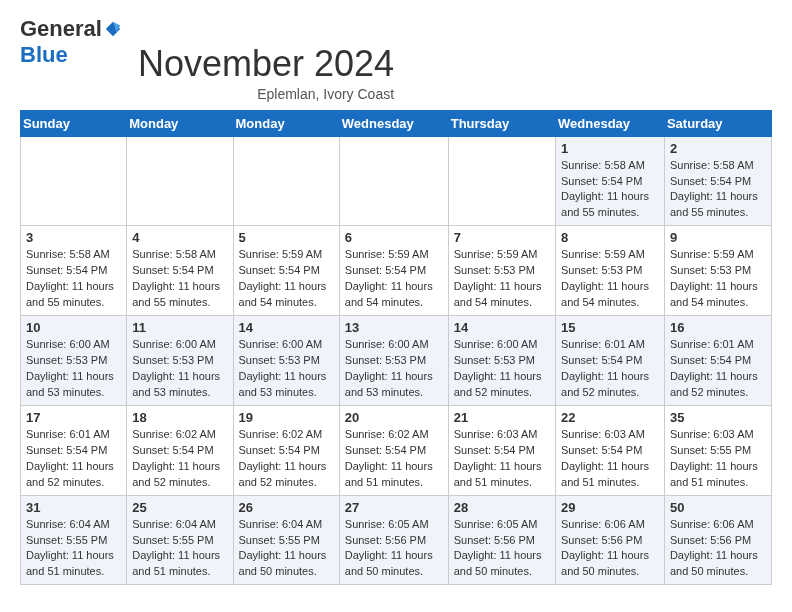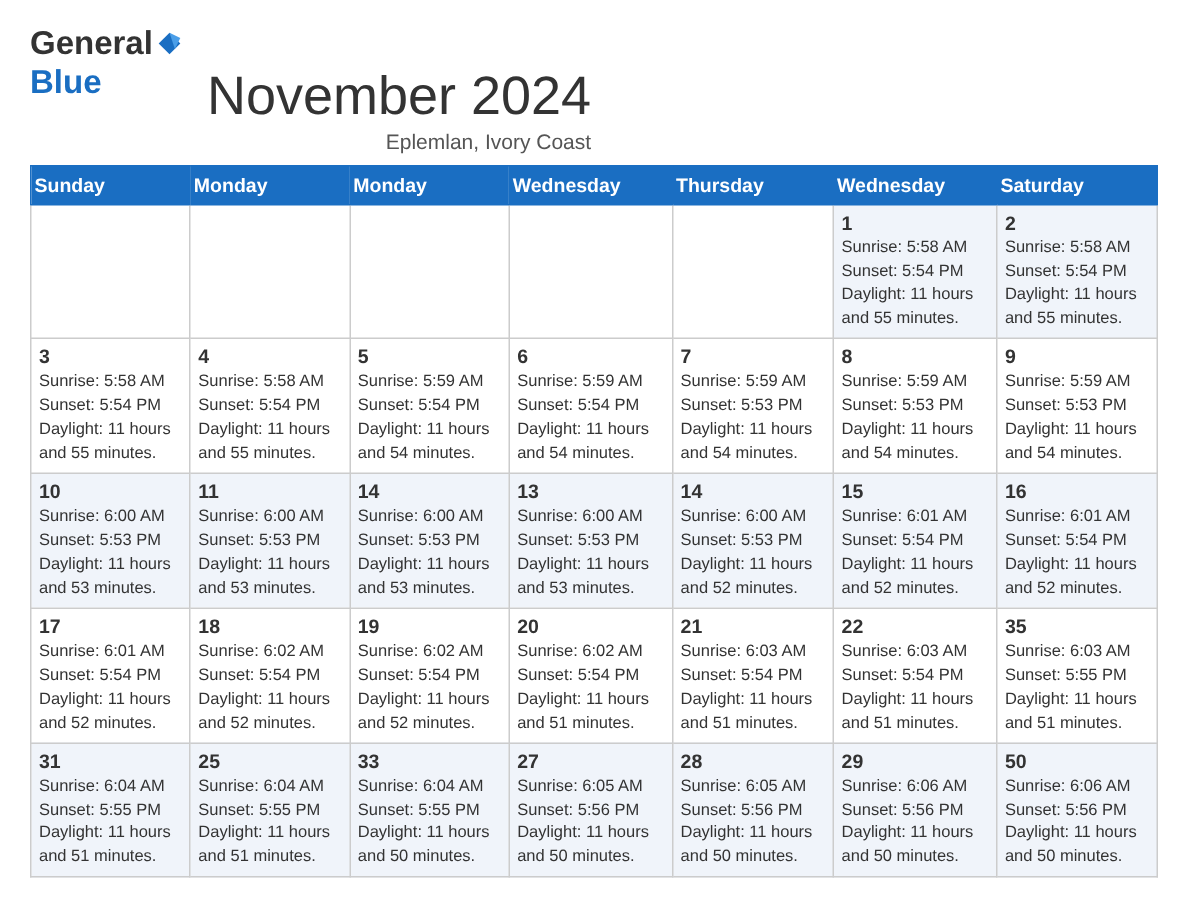--- a/index.html
+++ b/index.html
@@ -298,21 +298,21 @@
 Sunset: 5:55 PM
 Daylight: 11 hours and 51 minutes.</div>
           </td>
           <td>
             <span class="day-num">25</span>
             <div class="day-info" style="white-space: pre-line;">Sunrise: 6:04 AM
 Sunset: 5:55 PM
 Daylight: 11 hours and 51 minutes.</div>
           </td>
           <td>
-            <span class="day-num">33</span>
+            <span class="day-num">26</span>
             <div class="day-info" style="white-space: pre-line;">Sunrise: 6:04 AM
 Sunset: 5:55 PM
 Daylight: 11 hours and 50 minutes.</div>
           </td>
           <td>
             <span class="day-num">27</span>
             <div class="day-info" style="white-space: pre-line;">Sunrise: 6:05 AM
 Sunset: 5:56 PM
 Daylight: 11 hours and 50 minutes.</div>
           </td>

